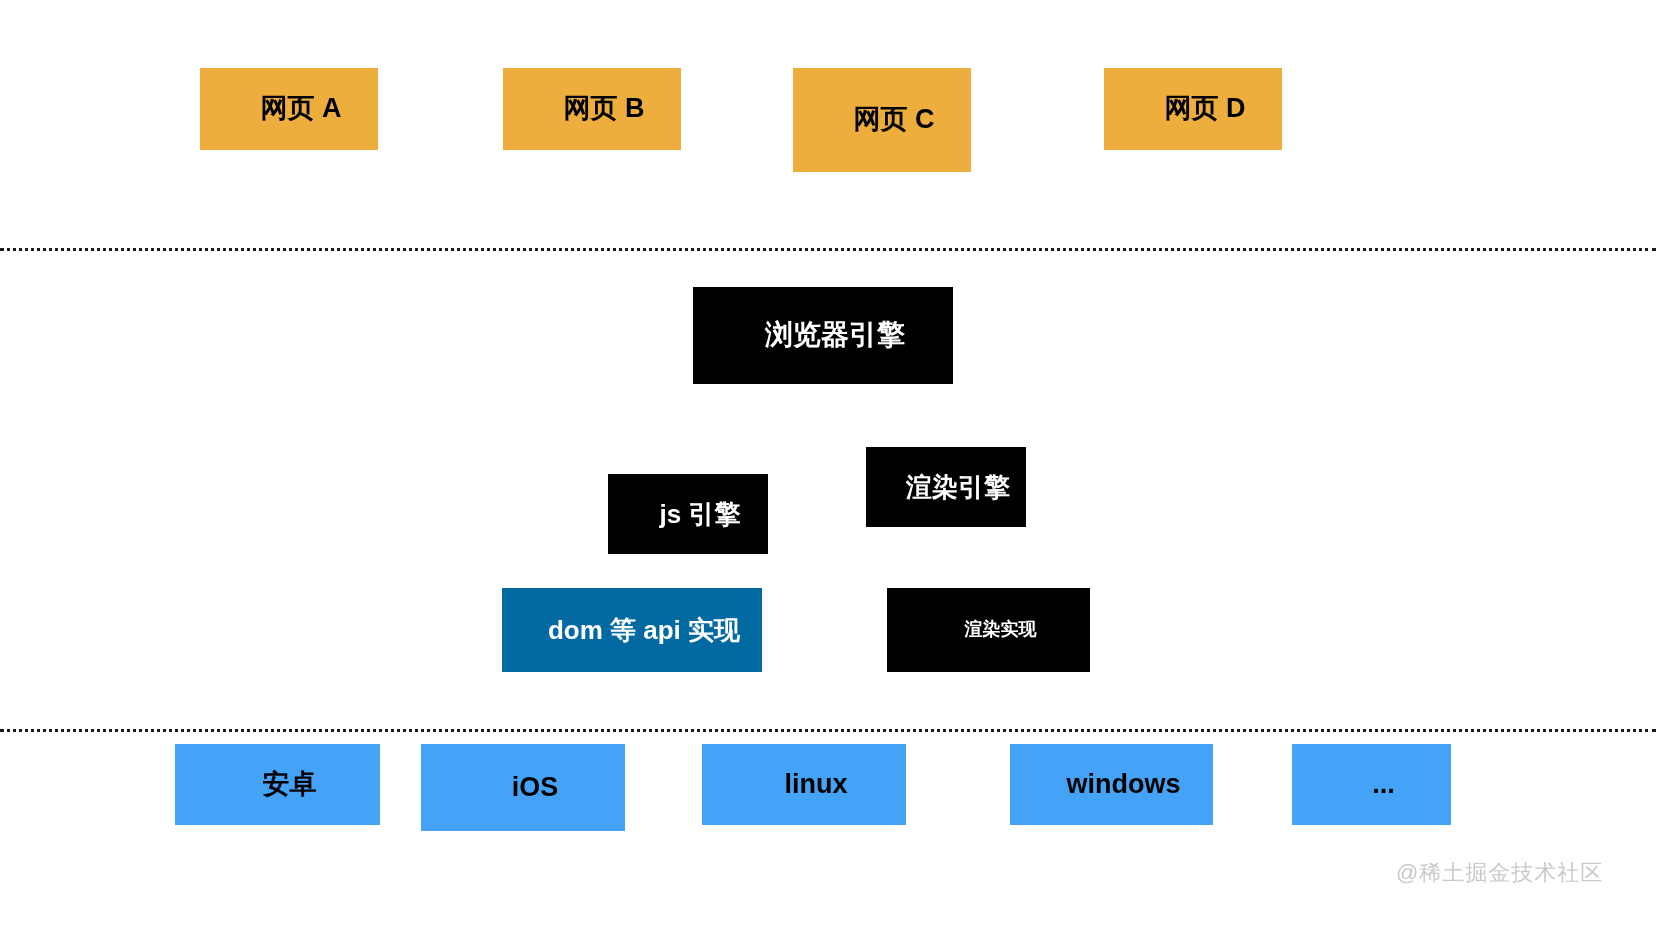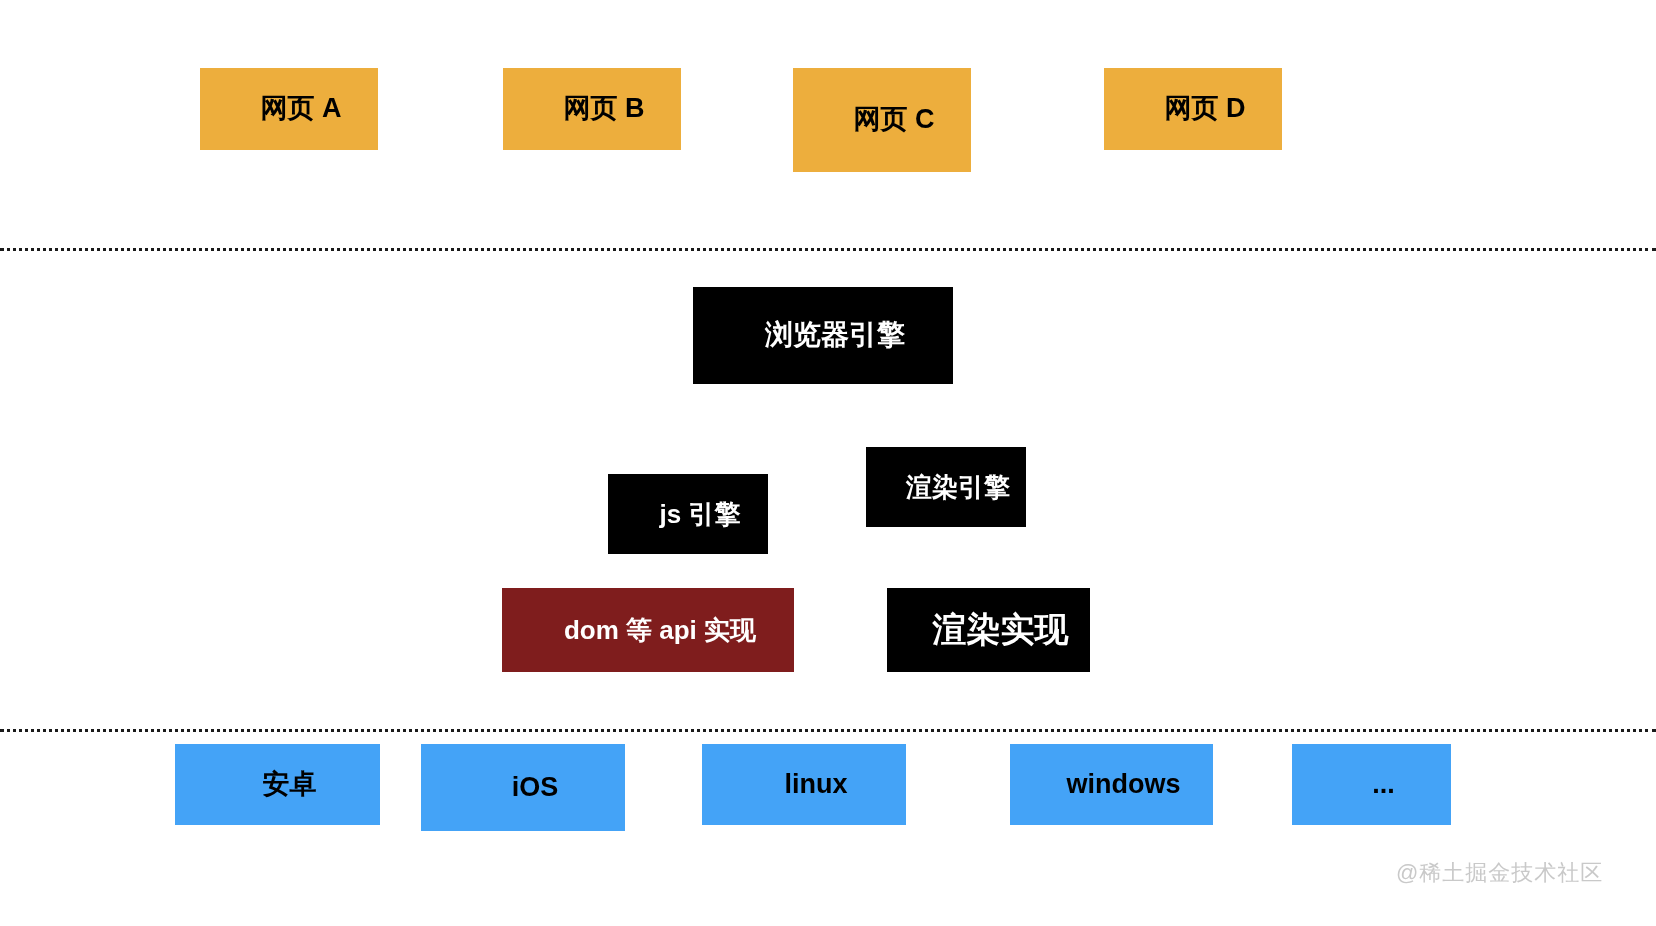--- a/index.html
+++ b/index.html
@@ -85,24 +85,24 @@
   <div>
     <div class="box box-engine" style="left: 693px; top: 287px; width: 260px; height: 97px; font-size: 28px; background: rgb(0, 0, 0); color: rgb(255, 255, 255);">
       <span>浏览器引擎</span>
     </div>
     <div class="box box-engine" style="left: 608px; top: 447px; width: 160px; height: 80px; font-size: 26px; background: rgb(0, 0, 0); color: rgb(255, 255, 255); margin-top: 27px;">
       <span>js 引擎</span>
     </div>
     <div class="box box-engine" style="left: 866px; top: 447px; width: 160px; height: 80px; font-size: 26px; background: rgb(0, 0, 0); color: rgb(255, 255, 255);">
       <span>渲染引擎</span>
     </div>
-    <div class="box box-engine" style="left: 502px; top: 588px; width: 292px; height: 84px; font-size: 26px; background: #7f1d1d; color: rgb(255, 255, 255);">
+    <div class="box box-engine" style="left: 502px; top: 588px; width: 260px; height: 84px; font-size: 26px; background: #0369a1; color: rgb(255, 255, 255);">
       <span>dom 等 api 实现</span>
     </div>
-    <div class="box box-engine" style="left: 887px; top: 588px; width: 203px; height: 84px; font-size: 34px; background: rgb(0, 0, 0); color: rgb(255, 255, 255);">
+    <div class="box box-engine" style="left: 887px; top: 588px; width: 203px; height: 84px; font-size: 18px; background: rgb(0, 0, 0); color: rgb(255, 255, 255);">
       <span>渲染实现</span>
     </div>
   </div>
 
   <div class="divider" style="top: 729px; border-top-color: rgb(26, 26, 26);"></div>
 
   <div>
     <div class="box box-os" style="left: 155px; top: 744px; width: 205px; height: 81px; background: rgb(68, 163, 247); margin-left: 20px;">
       <span>安卓</span>
     </div>

